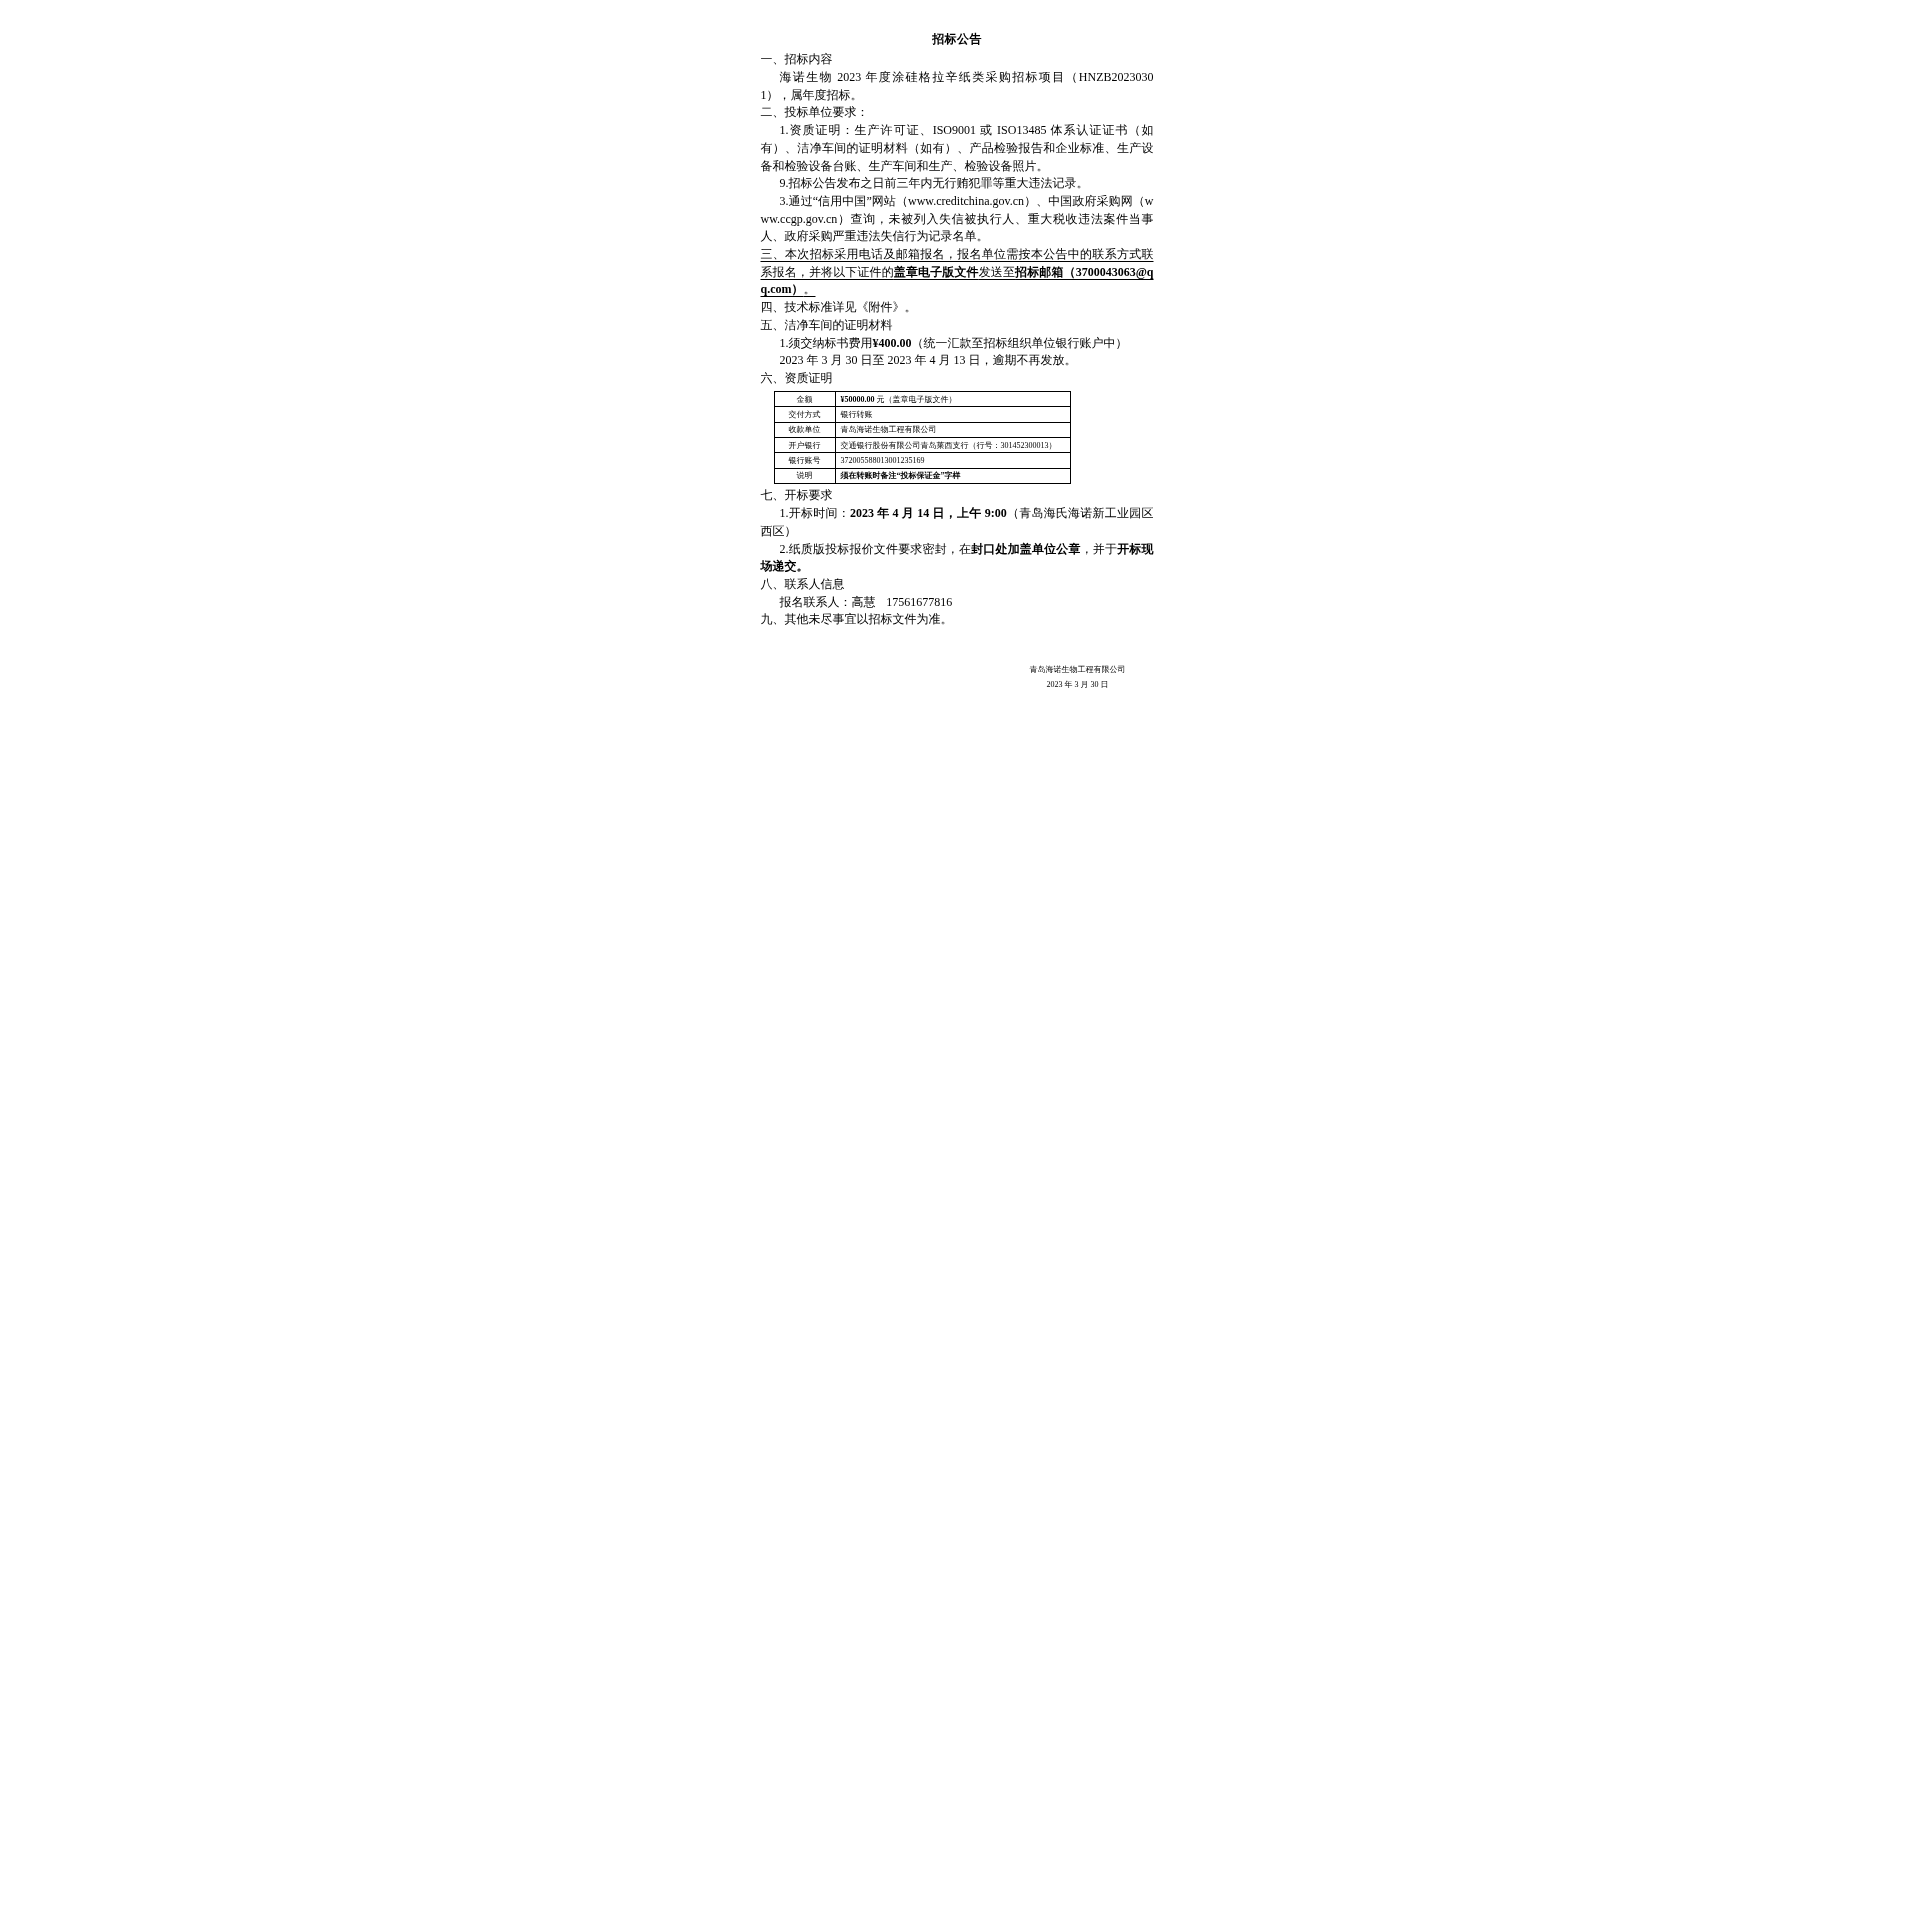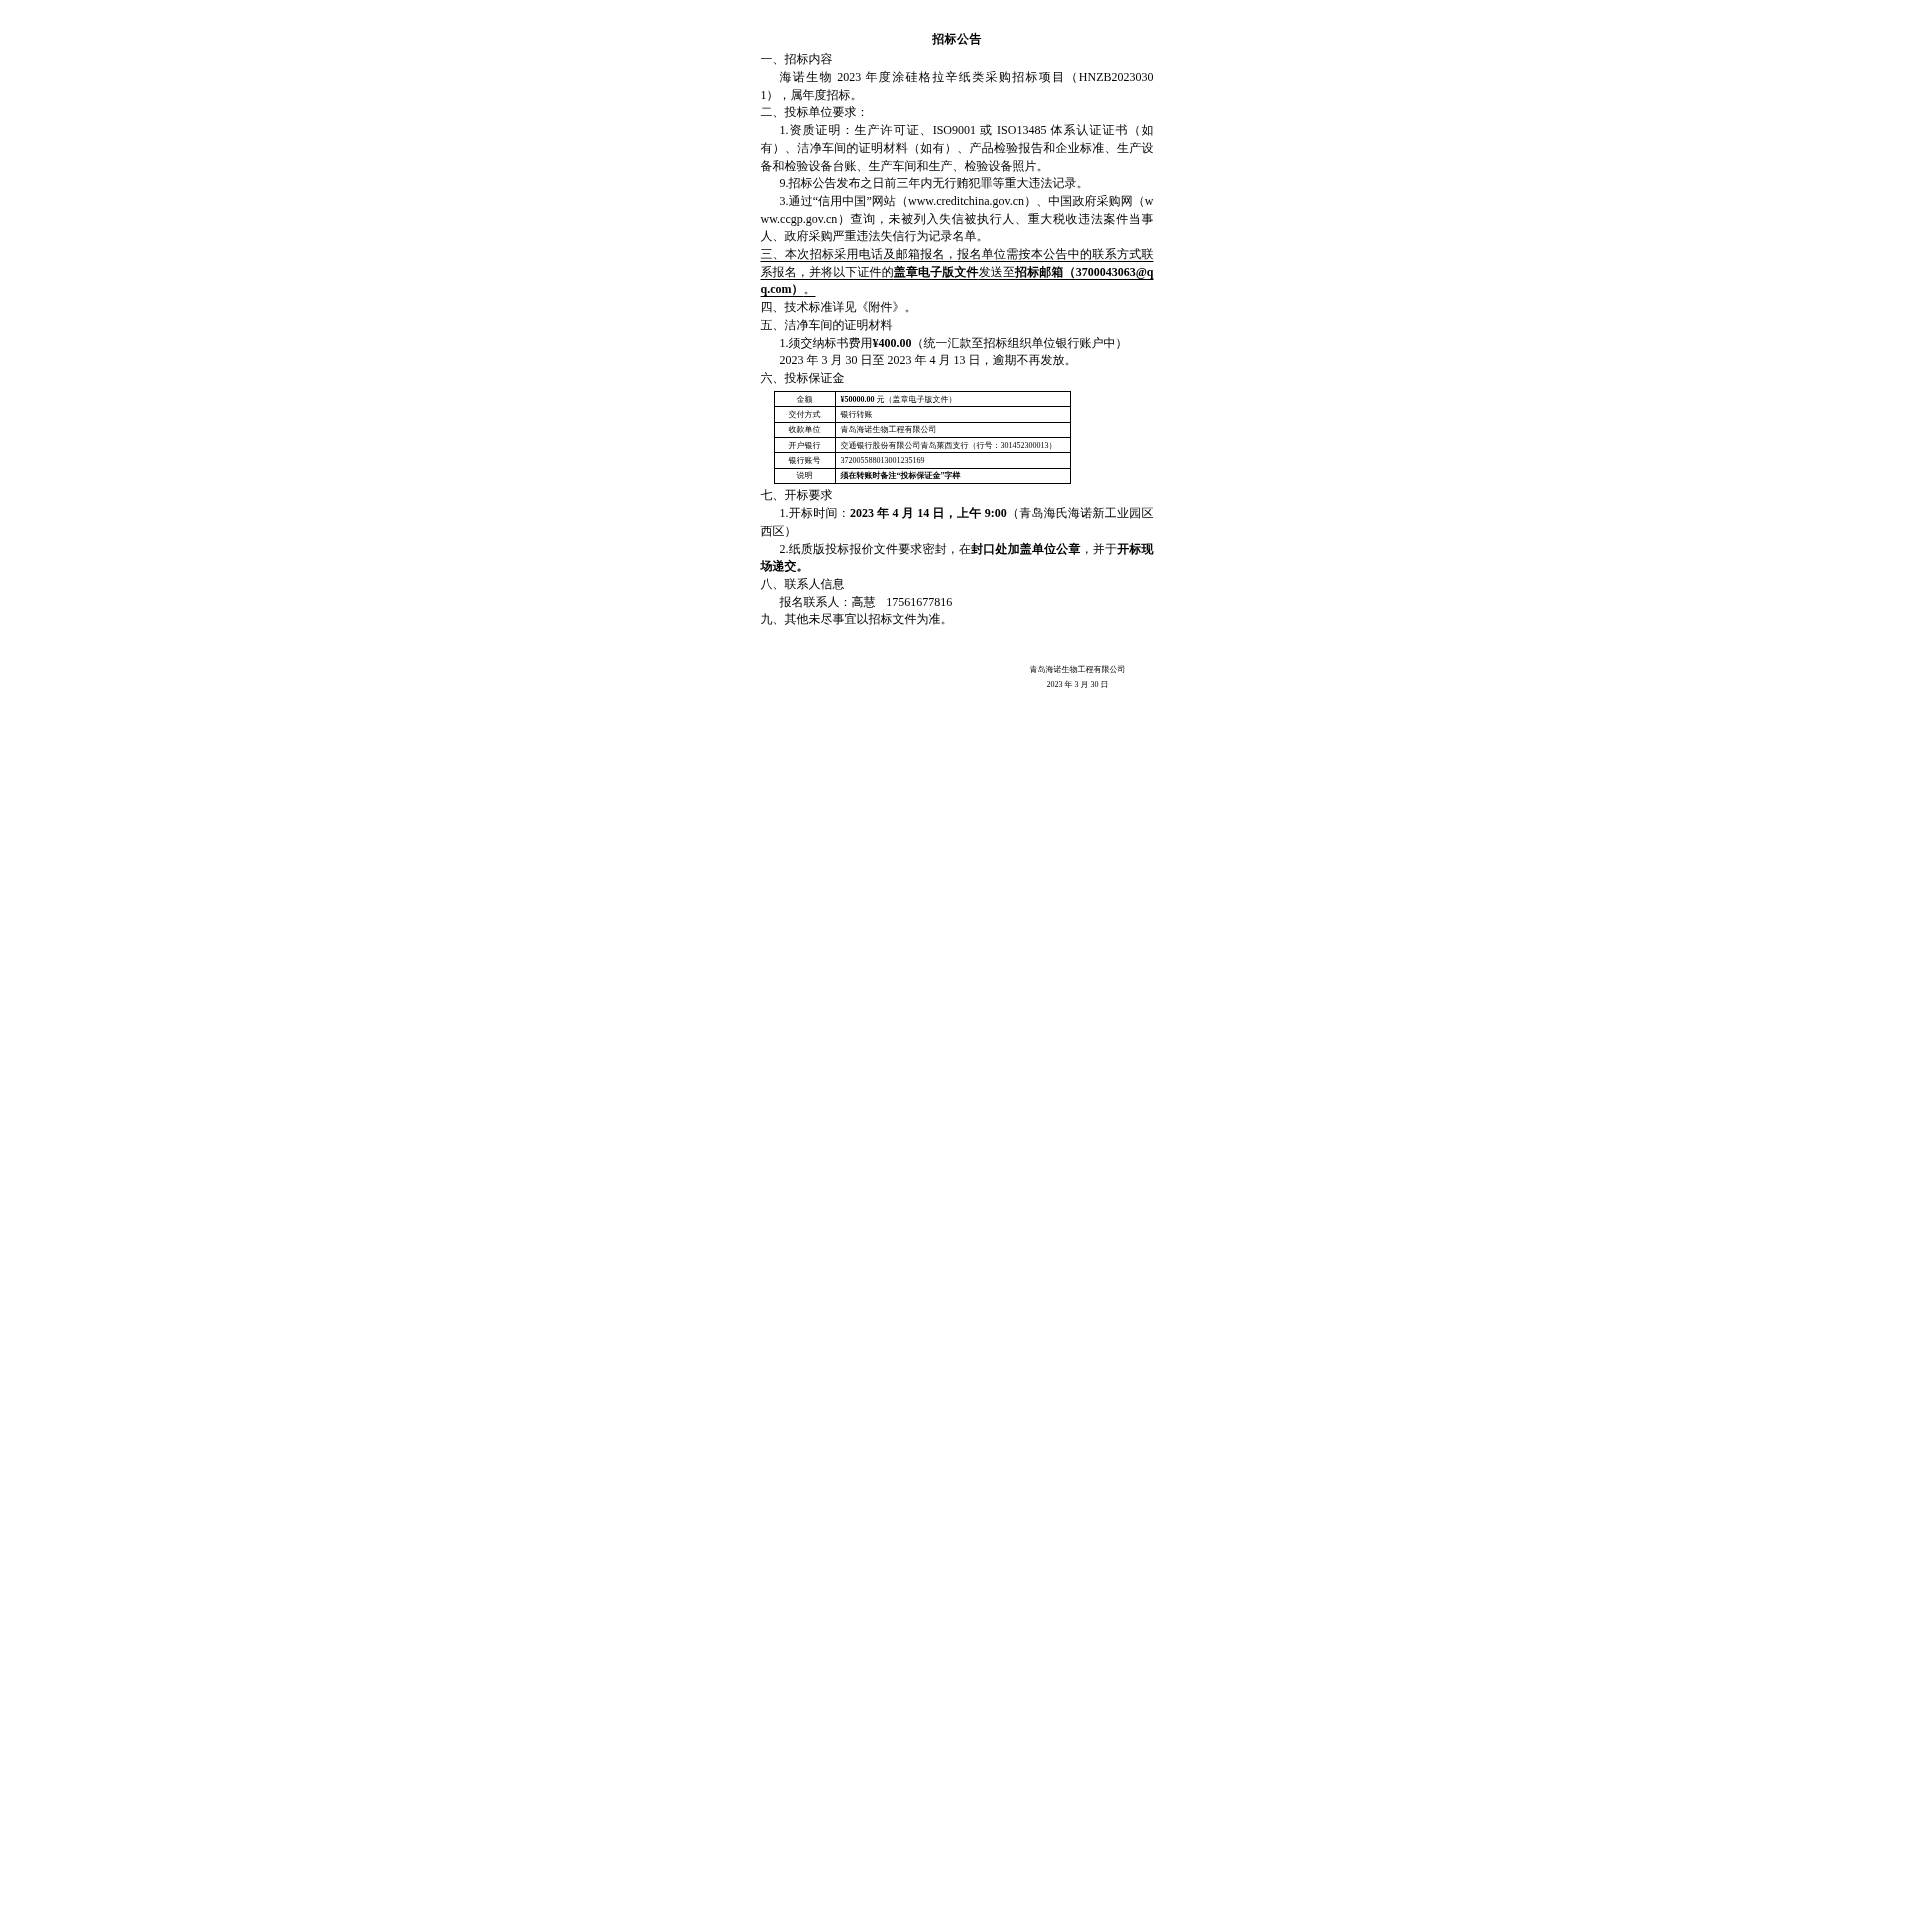--- a/index.html
+++ b/index.html
@@ -78,21 +78,21 @@
   <p class="p ind">3.通过“信用中国”网站（www.creditchina.gov.cn）、中国政府采购网（www.ccgp.gov.cn）查询，未被列入失信被执行人、重大税收违法案件当事人、政府采购严重违法失信行为记录名单。</p>
 
   <p class="p u-para"><span>三、本次招标采用电话及邮箱报名，报名单位需按本公告中的联系方式联系报名，并将以下证件的</span><span class="b">盖章电子版文件</span><span>发送至</span><span class="b">招标邮箱（3700043063@qq.com）</span><span>。</span></p>
 
   <p class="p">四、技术标准详见《附件》。</p>
 
   <p class="p">五、洁净车间的证明材料</p>
   <p class="p ind"><span>1.须交纳标书费用</span><span class="b">¥400.00</span><span>（统一汇款至招标组织单位银行账户中）</span></p>
   <p class="p ind">2023 年 3 月 30 日至 2023 年 4 月 13 日，逾期不再发放。</p>
 
-  <p class="p">六、投标保证金</p>
+  <p class="p">六、资质证明</p>
 
   <table class="deposit">
     <tbody>
       <tr>
         <td class="lbl">金额</td>
         <td class="val"><span class="b">¥50000.00</span><span> 元（盖章电子版文件）</span></td>
       </tr>
       <tr>
         <td class="lbl">交付方式</td>
         <td class="val">银行转账</td>

